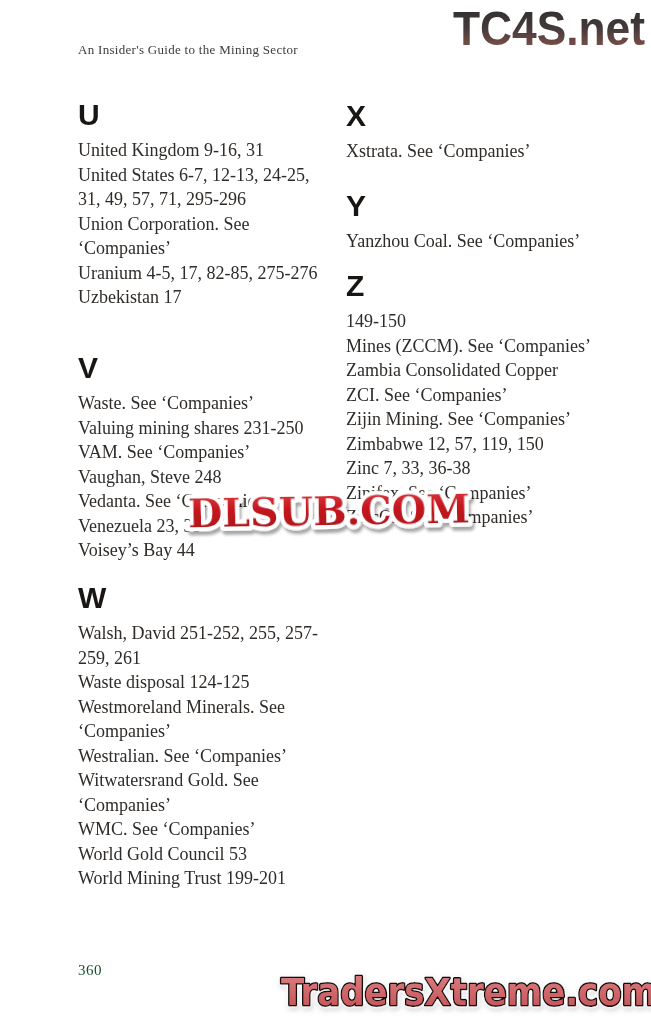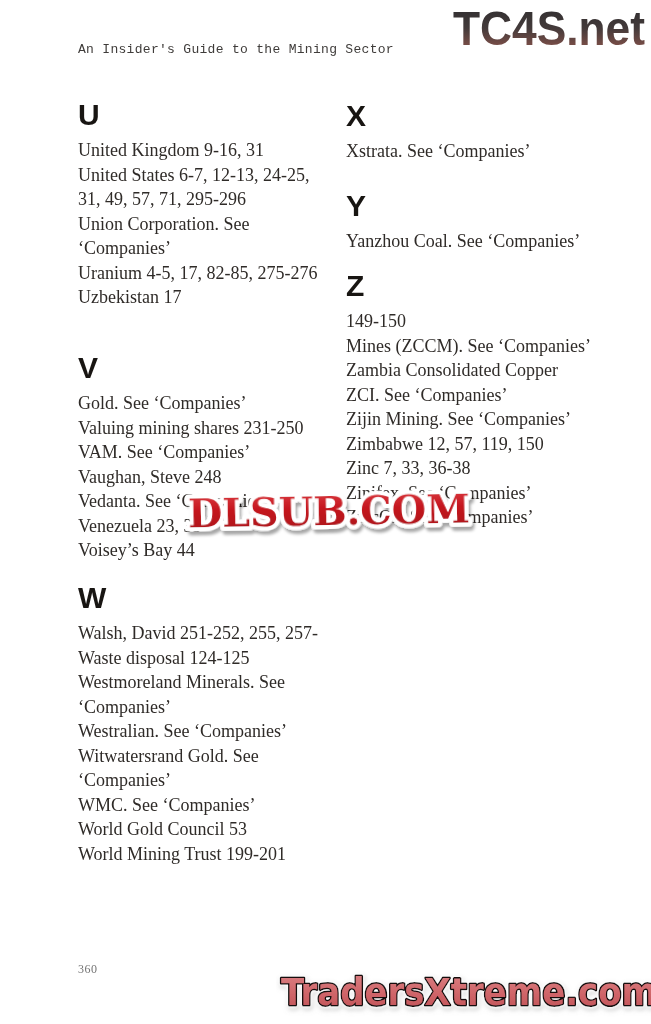--- a/index.html
+++ b/index.html
@@ -4,26 +4,26 @@
 <style>
   html,body { margin:0; padding:0; background:#888; }
   .page {
     position:relative; width:651px; height:1024px; margin:0 auto;
     background:#ffffff; overflow:hidden;
     font-family:"Liberation Serif","DejaVu Serif",serif;
     color:#2f2b28;
   }
   .running-header {
     position:absolute; left:78px; top:42px;
-    font-family:Liberation Mono, monospace;
+    font-family:Liberation Serif, serif;
     font-size:13px; letter-spacing:0.3px; color:#3f3c3a;
   }
   .page-number {
     position:absolute; left:78px; top:962px;
-    font-size:12px; color:#737373; letter-spacing:0.5px;text-align:center;
+    font-size:15px; color:#14532d; letter-spacing:0.5px;text-align:center;
   }
   .index-section { position:absolute; }
   .sec-u { left:78px; top:100px; }
   .sec-v { left:78px; top:353px; }
   .sec-w { left:78px; top:583px; }
   .sec-x { left:346px; top:101px; }
   .sec-y { left:346px; top:191px; }
   .sec-z { left:346px; top:271px; }
   .section-letter {
     font-family:"Liberation Sans","DejaVu Sans",sans-serif;
@@ -64,32 +64,33 @@
     <div class="entry-line">United States 6-7, 12-13, 24-25,</div>
     <div class="entry-line">31, 49, 57, 71, 295-296</div>
     <div class="entry-line">Union Corporation. See</div>
     <div class="entry-line">‘Companies’</div>
     <div class="entry-line">Uranium 4-5, 17, 82-85, 275-276</div>
     <div class="entry-line">Uzbekistan 17</div>
   </div>
 
   <div class="index-section sec-v">
     <div class="section-letter">V</div>
-    <div class="entry-line">Gold. See ‘Companies’</div>
+    <div class="entry-line">Waste. See ‘Companies’</div>
     <div class="entry-line">Valuing mining shares 231-250</div>
     <div class="entry-line">VAM. See ‘Companies’</div>
     <div class="entry-line">Vaughan, Steve 248</div>
     <div class="entry-line">Vedanta. See ‘Companies’</div>
     <div class="entry-line">Venezuela 23, 33</div>
     <div class="entry-line">Voisey’s Bay 44</div>
   </div>
 
   <div class="index-section sec-w">
     <div class="section-letter">W</div>
     <div class="entry-line">Walsh, David 251-252, 255, 257-</div>
+    <div class="entry-line">259, 261</div>
     <div class="entry-line">Waste disposal 124-125</div>
     <div class="entry-line">Westmoreland Minerals. See</div>
     <div class="entry-line">‘Companies’</div>
     <div class="entry-line">Westralian. See ‘Companies’</div>
     <div class="entry-line">Witwatersrand Gold. See</div>
     <div class="entry-line">‘Companies’</div>
     <div class="entry-line">WMC. See ‘Companies’</div>
     <div class="entry-line">World Gold Council 53</div>
     <div class="entry-line">World Mining Trust 199-201</div>
   </div>

